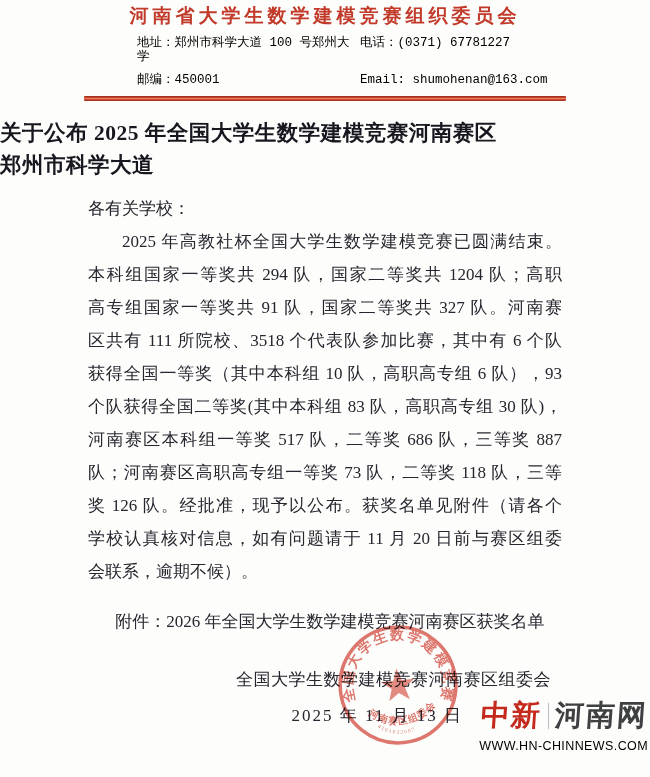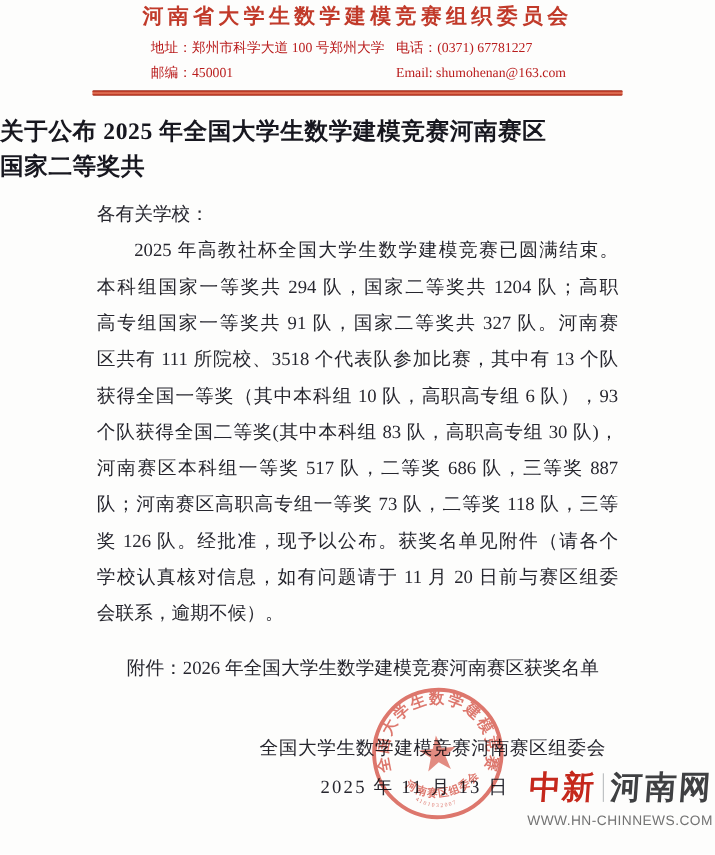--- a/index.html
+++ b/index.html
@@ -21,22 +21,22 @@
     letter-spacing:4px;
     color:#c13a2a;
     line-height:24px;
   }
   .contact{
     margin:8px 0 0 137px;
     display:grid;
     grid-template-columns:223px auto;
     grid-row-gap:9px;
     font-size:12.5px;
-    color:#b91c1c;
-    font-family:Liberation Serif, serif;
+    color:#000000;
+    font-family:Liberation Mono, monospace;
     line-height:14px;
   }
   .red-rule{
     margin:9px auto 0 84px;
     width:482px;height:5px;
     background:linear-gradient(to bottom,#93281a 0%,#c8402a 30%,#e98668 52%,#c8402a 72%,#9e2f1d 100%);
     border-radius:1px;
   }
   
   .doc-title{
@@ -117,21 +117,21 @@
   .logo-cn2{
     font-size:29px;font-weight:700;
     color:#3f4042;
     letter-spacing:2px;
     transform:skewX(-4deg);
   }
   .logo-url{
     margin-top:3px;
     font-family:"Liberation Sans","DejaVu Sans",sans-serif;
     font-size:12.5px;
-    color:#737373;
+    color:#000000;
     letter-spacing:0.4px;
   }
 </style>
 </head>
 <body>
 
 <div class="page">
 
   <div class="org-name">河南省大学生数学建模竞赛组织委员会</div>
 
@@ -139,30 +139,30 @@
     <span>地址：郑州市科学大道 100 号郑州大学</span>
     <span>电话：(0371) 67781227</span>
     <span>邮编：450001</span>
     <span>Email: shumohenan@163.com</span>
   </div>
 
   <div class="red-rule"></div>
 
   <div class="doc-title">
     <div>关于公布 2025 年全国大学生数学建模竞赛河南赛区</div>
-    <div>国家二等奖共</div>
+    <div>郑州市科学大道</div>
   </div>
 
   <div class="salutation">各有关学校：</div>
 
   <div class="body-text">
     <div class="bline indent">2025 年高教社杯全国大学生数学建模竞赛已圆满结束。</div>
     <div class="bline">本科组国家一等奖共 294 队，国家二等奖共 1204 队；高职</div>
     <div class="bline">高专组国家一等奖共 91 队，国家二等奖共 327 队。河南赛</div>
-    <div class="bline">区共有 111 所院校、3518 个代表队参加比赛，其中有 13 个队</div>
+    <div class="bline">区共有 111 所院校、3518 个代表队参加比赛，其中有 6 个队</div>
     <div class="bline">获得全国一等奖（其中本科组 10 队，高职高专组 6 队），93</div>
     <div class="bline">个队获得全国二等奖(其中本科组 83 队，高职高专组 30 队)，</div>
     <div class="bline">河南赛区本科组一等奖 517 队，二等奖 686 队，三等奖 887</div>
     <div class="bline">队；河南赛区高职高专组一等奖 73 队，二等奖 118 队，三等</div>
     <div class="bline">奖 126 队。经批准，现予以公布。获奖名单见附件（请各个</div>
     <div class="bline">学校认真核对信息，如有问题请于 11 月 20 日前与赛区组委</div>
     <div class="bline last">会联系，逾期不候）。</div>
   </div>
 
   <div class="attachment">附件：2026 年全国大学生数学建模竞赛河南赛区获奖名单</div>

